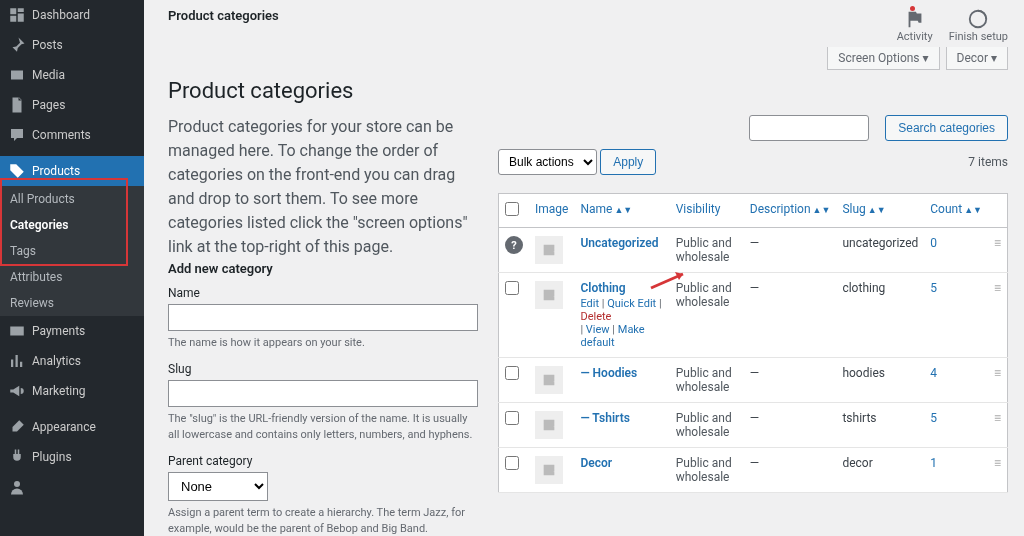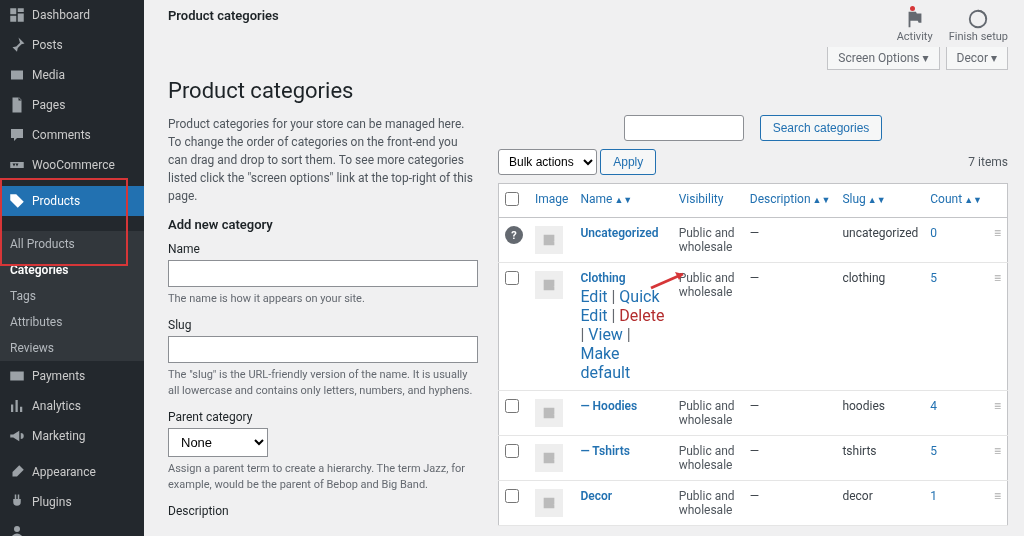--- a/index.html
+++ b/index.html
@@ -3,62 +3,62 @@
 <meta charset="utf-8">
 <style>
 * { margin:0; padding:0; box-sizing:border-box; }
 body { font-family:-apple-system,BlinkMacSystemFont,"Segoe UI",Roboto,sans-serif; font-size:13px; color:#3c434a; background:#f0f0f1; overflow:hidden; }
 .wrap { display:flex; width:1024px; height:536px; }
 .sidebar { width:144px; background:#23282d; color:#eee; flex:none; font-size:12px; }
 .side-item { display:flex; align-items:center; gap:6px; padding:6px 8px; color:#cbcbcb; cursor:pointer; }
 .side-item .ic { width:18px; height:18px; flex:none; display:flex; align-items:center; justify-content:center; fill:#9ca2a7; }
 .side-item.current { background:#2271b1; color:#fff; }
 .side-item.current .ic { fill:#fff; }
-.side-sub { background:#32373c;margin-top:15px; }
+.side-sub { background:#32373c; }
 .side-sub a { display:block; padding:6px 10px; color:#b4b9be; text-decoration:none; font-size:12px; cursor:pointer; }
 .side-sub a.cur { color:#fff; font-weight:600; }
 .hi-box { border:2px solid #d63638; position:absolute; left:0; top:178px; width:128px; height:88px; pointer-events:none; }
 .main { flex:1; position:relative; overflow:hidden;padding-left:8px; }
 .topbar { display:flex; justify-content:space-between; align-items:flex-start; padding:8px 16px 0; }
 .topbar h2 { font-size:13px; font-weight:600; color:#1d2327; }
 .util { display:flex; gap:16px; align-items:center; font-size:11px; color:#646970; }
 .util-col { text-align:left; }
 .util-col .ic2 { width:22px; height:22px; margin:0 auto; fill:#646970; display:block; }
 .dot { width:5px; height:5px; background:#d63638; border-radius:50%; position:absolute; margin-left:13px; margin-top:-2px; }
 .tabrow { display:flex; justify-content:flex-end; gap:6px; padding:4px 16px 8px; }
 .tabbtn { background:#f6f7f7; border:1px solid #c3c4c7; border-top:none; padding:4px 10px; font-size:12px; color:#646970; cursor:pointer; }
 .pagehead { padding:0 16px 12px; }
 .pagehead h1 { font-size:22px; font-weight:400; color:#1d2327; }
 .cols { display:flex; gap:20px; padding:0 16px; }
 .left { width:310px; flex:none; }
 .right { flex:1; }
-.intro { font-size:12px; color:#50575e; line-height:1.5; margin-bottom:12px; }
+.intro { font-size:16px; color:#50575e; line-height:1.5; margin-bottom:2px; }
 .addh { font-size:13px; font-weight:600; margin-bottom:10px; color:#1d2327; }
 .frm-row { margin-bottom:12px; }
 .frm-row label { display:block; font-size:12px; color:#1d2327; margin-bottom:4px; }
 .frm-row input[type=text], .frm-row select { width:100%; padding:5px 8px; border:1px solid #8c8f94; border-radius:0; font-size:13px; background:#fff; }
 .frm-row select { width:100px; }
 .help { font-size:11px; color:#646970; margin-top:4px; line-height:1.4; }
-.searchrow { display:flex; justify-content:center; gap:16px; padding-bottom:8px; }
+.searchrow { display:flex; justify-content:flex-end; gap:16px; padding-bottom:8px; }
 .searchrow input { width:120px; padding:4px 8px; border:1px solid #8c8f94; border-radius:3px; }
 .searchrow button, .apply { border:1px solid #2271b1; color:#2271b1; background:#f6f7f7; padding:5px 12px; border-radius:3px; font-size:12px; cursor:pointer; }
-.bulkrow { display:flex; justify-content:space-between; align-items:center; margin-bottom:8px; }
+.bulkrow { display:flex; justify-content:space-between; align-items:center; margin-bottom:18px; }
 .bulkrow select { padding:4px 6px; border:1px solid #8c8f94; border-radius:3px; font-size:12px; background:#fff; }
 .items { font-size:12px; color:#50575e; }
 table.cat { width:100%; border-collapse:collapse; background:#fff; border:1px solid #c3c4c7; }
 table.cat th, table.cat td { padding:8px 6px; text-align:left; font-size:12px; vertical-align:top; }
 table.cat thead th { border-bottom:1px solid #c3c4c7; font-weight:400; color:#2271b1; }
 table.cat thead th a { color:#2271b1; text-decoration:none; cursor:pointer; }
 table.cat tbody tr { border-bottom:1px solid #e5e5e5; }
 .cb { width:20px; }
 .cb input { width:14px; height:14px; }
 .thumb { width:28px; height:28px; background:#eee; display:flex; align-items:center; justify-content:center; }
 .thumb svg { width:16px; height:16px; fill:#bbb; }
 .catname { color:#2271b1; font-weight:600; }
-.rowact { font-size:16px; color:#646970; margin-top:2px; }
+.rowact { font-size:11px; color:#646970; margin-top:2px; }
 .rowact a { color:#2271b1; text-decoration:none; cursor:pointer; }
 .rowact a.del { color:#b32d2e; }
 .cnt { text-align:center; color:#2271b1; }
 .hand { text-align:center; color:#aaa; cursor:move; }
 .vis { color:#50575e; }
 .qmark { width:18px; height:18px; border-radius:50%; background:#646970; color:#fff; display:inline-flex; align-items:center; justify-content:center; font-size:11px; font-weight:700; }
 .sorti { font-size:9px; margin-left:2px; color:#2271b1; }
 .arrow { position:absolute; left:505px; top:268px; pointer-events:none; }
 .arrow svg { width:40px; height:22px; }
 </style>
@@ -100,28 +100,20 @@
         <span>Pages</span>
       </div>
       <div class="side-item">
         <span class="ic">
           <svg viewBox="0 0 24 24">
             <path d="M4 4h16v12H12l-4 4v-4H4z"></path>
           </svg>
         </span>
         <span>Comments</span>
       </div>
-      <div class="side-item">
-        <span class="ic">
-          <svg viewBox="0 0 24 24">
-            <path d="M3 8h18v8H3zM6 10l2 4 2-4 2 4 2-4"></path>
-          </svg>
-        </span>
-        <span>WooCommerce</span>
-      </div>
       <div style="height: 6px;"></div>
       <div class="side-item current">
         <span class="ic">
           <svg viewBox="0 0 24 24">
             <path d="M3 3h8l10 10-8 8L3 11zM7 7h2v2H7z"></path>
           </svg>
         </span>
         <span>Products</span>
       </div>
       <div class="side-sub">

